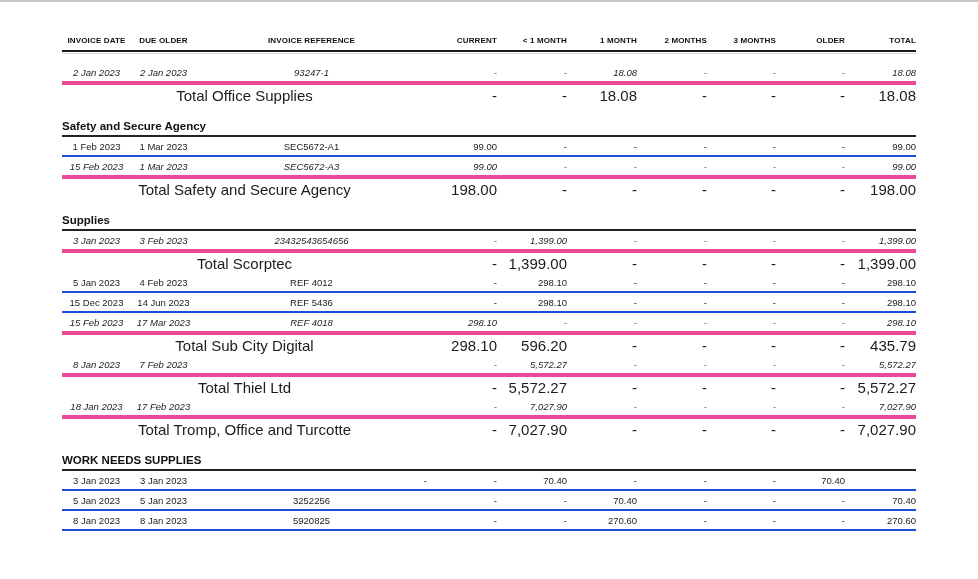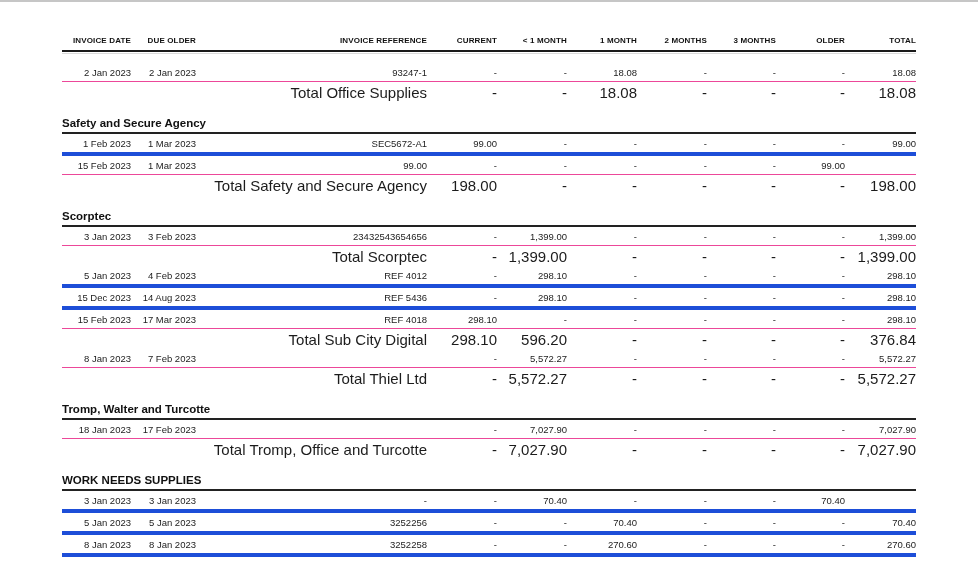--- a/index.html
+++ b/index.html
@@ -19,35 +19,35 @@
     align-items:center;
   }
   .thead{
     font-size:8px;font-weight:bold;letter-spacing:.15px;
     border-bottom:2px solid #1a1a1a;
     padding-bottom:5px;
     color:#111;
   }
   .after-head-line{height:0;border-top:1px solid #dadada;margin-top:1px;}
   .hcell{white-space:nowrap;}
-  .al{text-align:right;}
+  .al{text-align:center;}
   .ar{text-align:right;}
   .spacer{height:9px;}
   .section-title{
     font-size:11.5px;font-weight:bold;color:#111;
     margin-top:13px;
     padding:2px 0 3px 0;
     border-bottom:2px solid #222;
   }
   .row{
     font-size:9.5px;
     height:18px;
-    border-bottom:4px solid #1d4ed8;
-  }
-  .row.pre-total{border-bottom:1px solid #ec4899;}
+    border-bottom:2px solid #1d4ed8;
+  }
+  .row.pre-total{border-bottom:4px solid #ec4899;font-style:italic;}
   .total-row{
     font-size:15px;font-weight:normal;
     height:20px;
   }
   .total-label{grid-column:1 / span 3;white-space:nowrap;}
   .cell{white-space:nowrap;overflow:hidden;}
 </style>
 </head>
 <body>
 
@@ -100,39 +100,40 @@
         <div class="cell ar">-</div>
         <div class="cell ar">-</div>
         <div class="cell ar">-</div>
         <div class="cell ar">-</div>
         <div class="cell ar">-</div>
         <div class="cell ar">99.00</div>
       </div>
       <div class="grid-row row pre-total">
         <div class="cell al">15 Feb 2023</div>
         <div class="cell al">1 Mar 2023</div>
+        <div class="cell al">SEC5672-A3</div>
         <div class="cell ar">99.00</div>
         <div class="cell ar">-</div>
         <div class="cell ar">-</div>
         <div class="cell ar">-</div>
         <div class="cell ar">-</div>
         <div class="cell ar">-</div>
         <div class="cell ar">99.00</div>
       </div>
       <div class="grid-row total-row">
         <div class="cell total-label al">Total Safety and Secure Agency</div>
         <div class="cell ar">198.00</div>
         <div class="cell ar">-</div>
         <div class="cell ar">-</div>
         <div class="cell ar">-</div>
         <div class="cell ar">-</div>
         <div class="cell ar">-</div>
         <div class="cell ar">198.00</div>
       </div>
-      <div class="section-title">Scorptec</div>
+      <div class="section-title">Supplies</div>
       <div class="grid-row row pre-total">
         <div class="cell al">3 Jan 2023</div>
         <div class="cell al">3 Feb 2023</div>
         <div class="cell al">23432543654656</div>
         <div class="cell ar">-</div>
         <div class="cell ar">1,399.00</div>
         <div class="cell ar">-</div>
         <div class="cell ar">-</div>
         <div class="cell ar">-</div>
         <div class="cell ar">-</div>
@@ -155,21 +156,21 @@
         <div class="cell ar">-</div>
         <div class="cell ar">298.10</div>
         <div class="cell ar">-</div>
         <div class="cell ar">-</div>
         <div class="cell ar">-</div>
         <div class="cell ar">-</div>
         <div class="cell ar">298.10</div>
       </div>
       <div class="grid-row row">
         <div class="cell al">15 Dec 2023</div>
-        <div class="cell al">14 Aug 2023</div>
+        <div class="cell al">14 Jun 2023</div>
         <div class="cell al">REF 5436</div>
         <div class="cell ar">-</div>
         <div class="cell ar">298.10</div>
         <div class="cell ar">-</div>
         <div class="cell ar">-</div>
         <div class="cell ar">-</div>
         <div class="cell ar">-</div>
         <div class="cell ar">298.10</div>
       </div>
       <div class="grid-row row pre-total">
@@ -185,21 +186,21 @@
         <div class="cell ar">298.10</div>
       </div>
       <div class="grid-row total-row">
         <div class="cell total-label al">Total Sub City Digital</div>
         <div class="cell ar">298.10</div>
         <div class="cell ar">596.20</div>
         <div class="cell ar">-</div>
         <div class="cell ar">-</div>
         <div class="cell ar">-</div>
         <div class="cell ar">-</div>
-        <div class="cell ar">376.84</div>
+        <div class="cell ar">435.79</div>
       </div>
       <div class="grid-row row pre-total">
         <div class="cell al">8 Jan 2023</div>
         <div class="cell al">7 Feb 2023</div>
         <div class="cell al"></div>
         <div class="cell ar">-</div>
         <div class="cell ar">5,572.27</div>
         <div class="cell ar">-</div>
         <div class="cell ar">-</div>
         <div class="cell ar">-</div>
@@ -209,21 +210,20 @@
       <div class="grid-row total-row">
         <div class="cell total-label al">Total Thiel Ltd</div>
         <div class="cell ar">-</div>
         <div class="cell ar">5,572.27</div>
         <div class="cell ar">-</div>
         <div class="cell ar">-</div>
         <div class="cell ar">-</div>
         <div class="cell ar">-</div>
         <div class="cell ar">5,572.27</div>
       </div>
-      <div class="section-title">Tromp, Walter and Turcotte</div>
       <div class="grid-row row pre-total">
         <div class="cell al">18 Jan 2023</div>
         <div class="cell al">17 Feb 2023</div>
         <div class="cell al"></div>
         <div class="cell ar">-</div>
         <div class="cell ar">7,027.90</div>
         <div class="cell ar">-</div>
         <div class="cell ar">-</div>
         <div class="cell ar">-</div>
         <div class="cell ar">-</div>
@@ -259,21 +259,21 @@
         <div class="cell ar">-</div>
         <div class="cell ar">70.40</div>
         <div class="cell ar">-</div>
         <div class="cell ar">-</div>
         <div class="cell ar">-</div>
         <div class="cell ar">70.40</div>
       </div>
       <div class="grid-row row">
         <div class="cell al">8 Jan 2023</div>
         <div class="cell al">8 Jan 2023</div>
-        <div class="cell al">3252258</div>
+        <div class="cell al">5920825</div>
         <div class="cell ar">-</div>
         <div class="cell ar">-</div>
         <div class="cell ar">270.60</div>
         <div class="cell ar">-</div>
         <div class="cell ar">-</div>
         <div class="cell ar">-</div>
         <div class="cell ar">270.60</div>
       </div>
     </div>
 </div>

